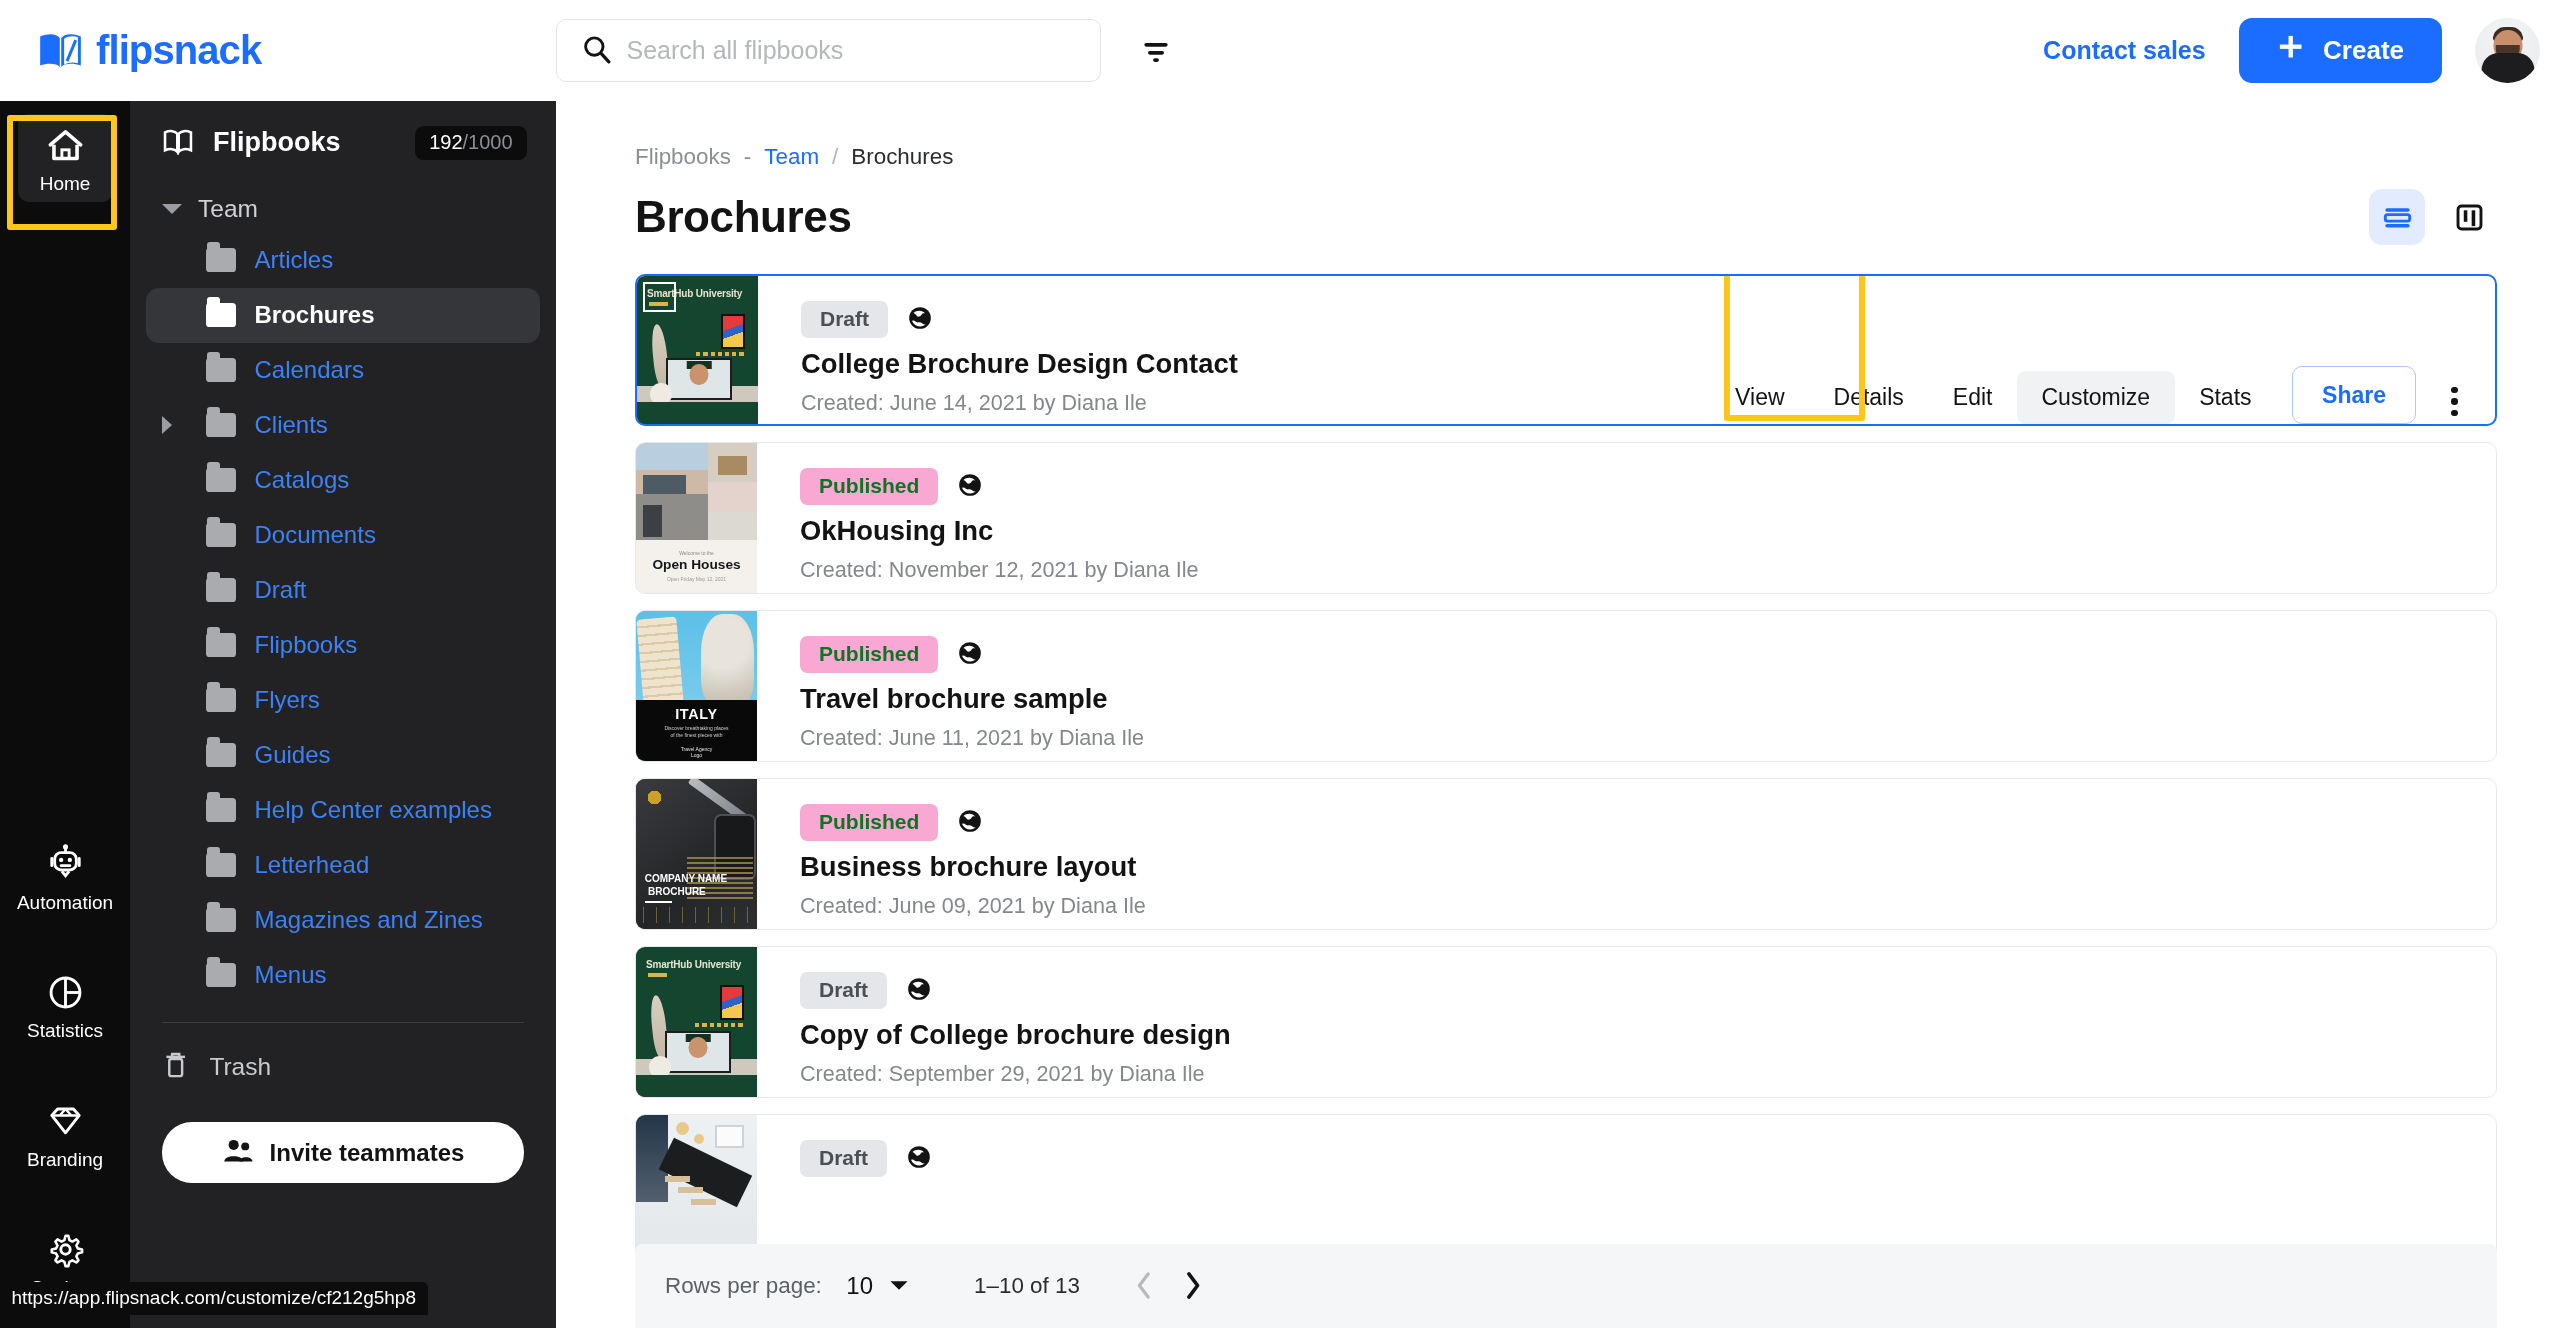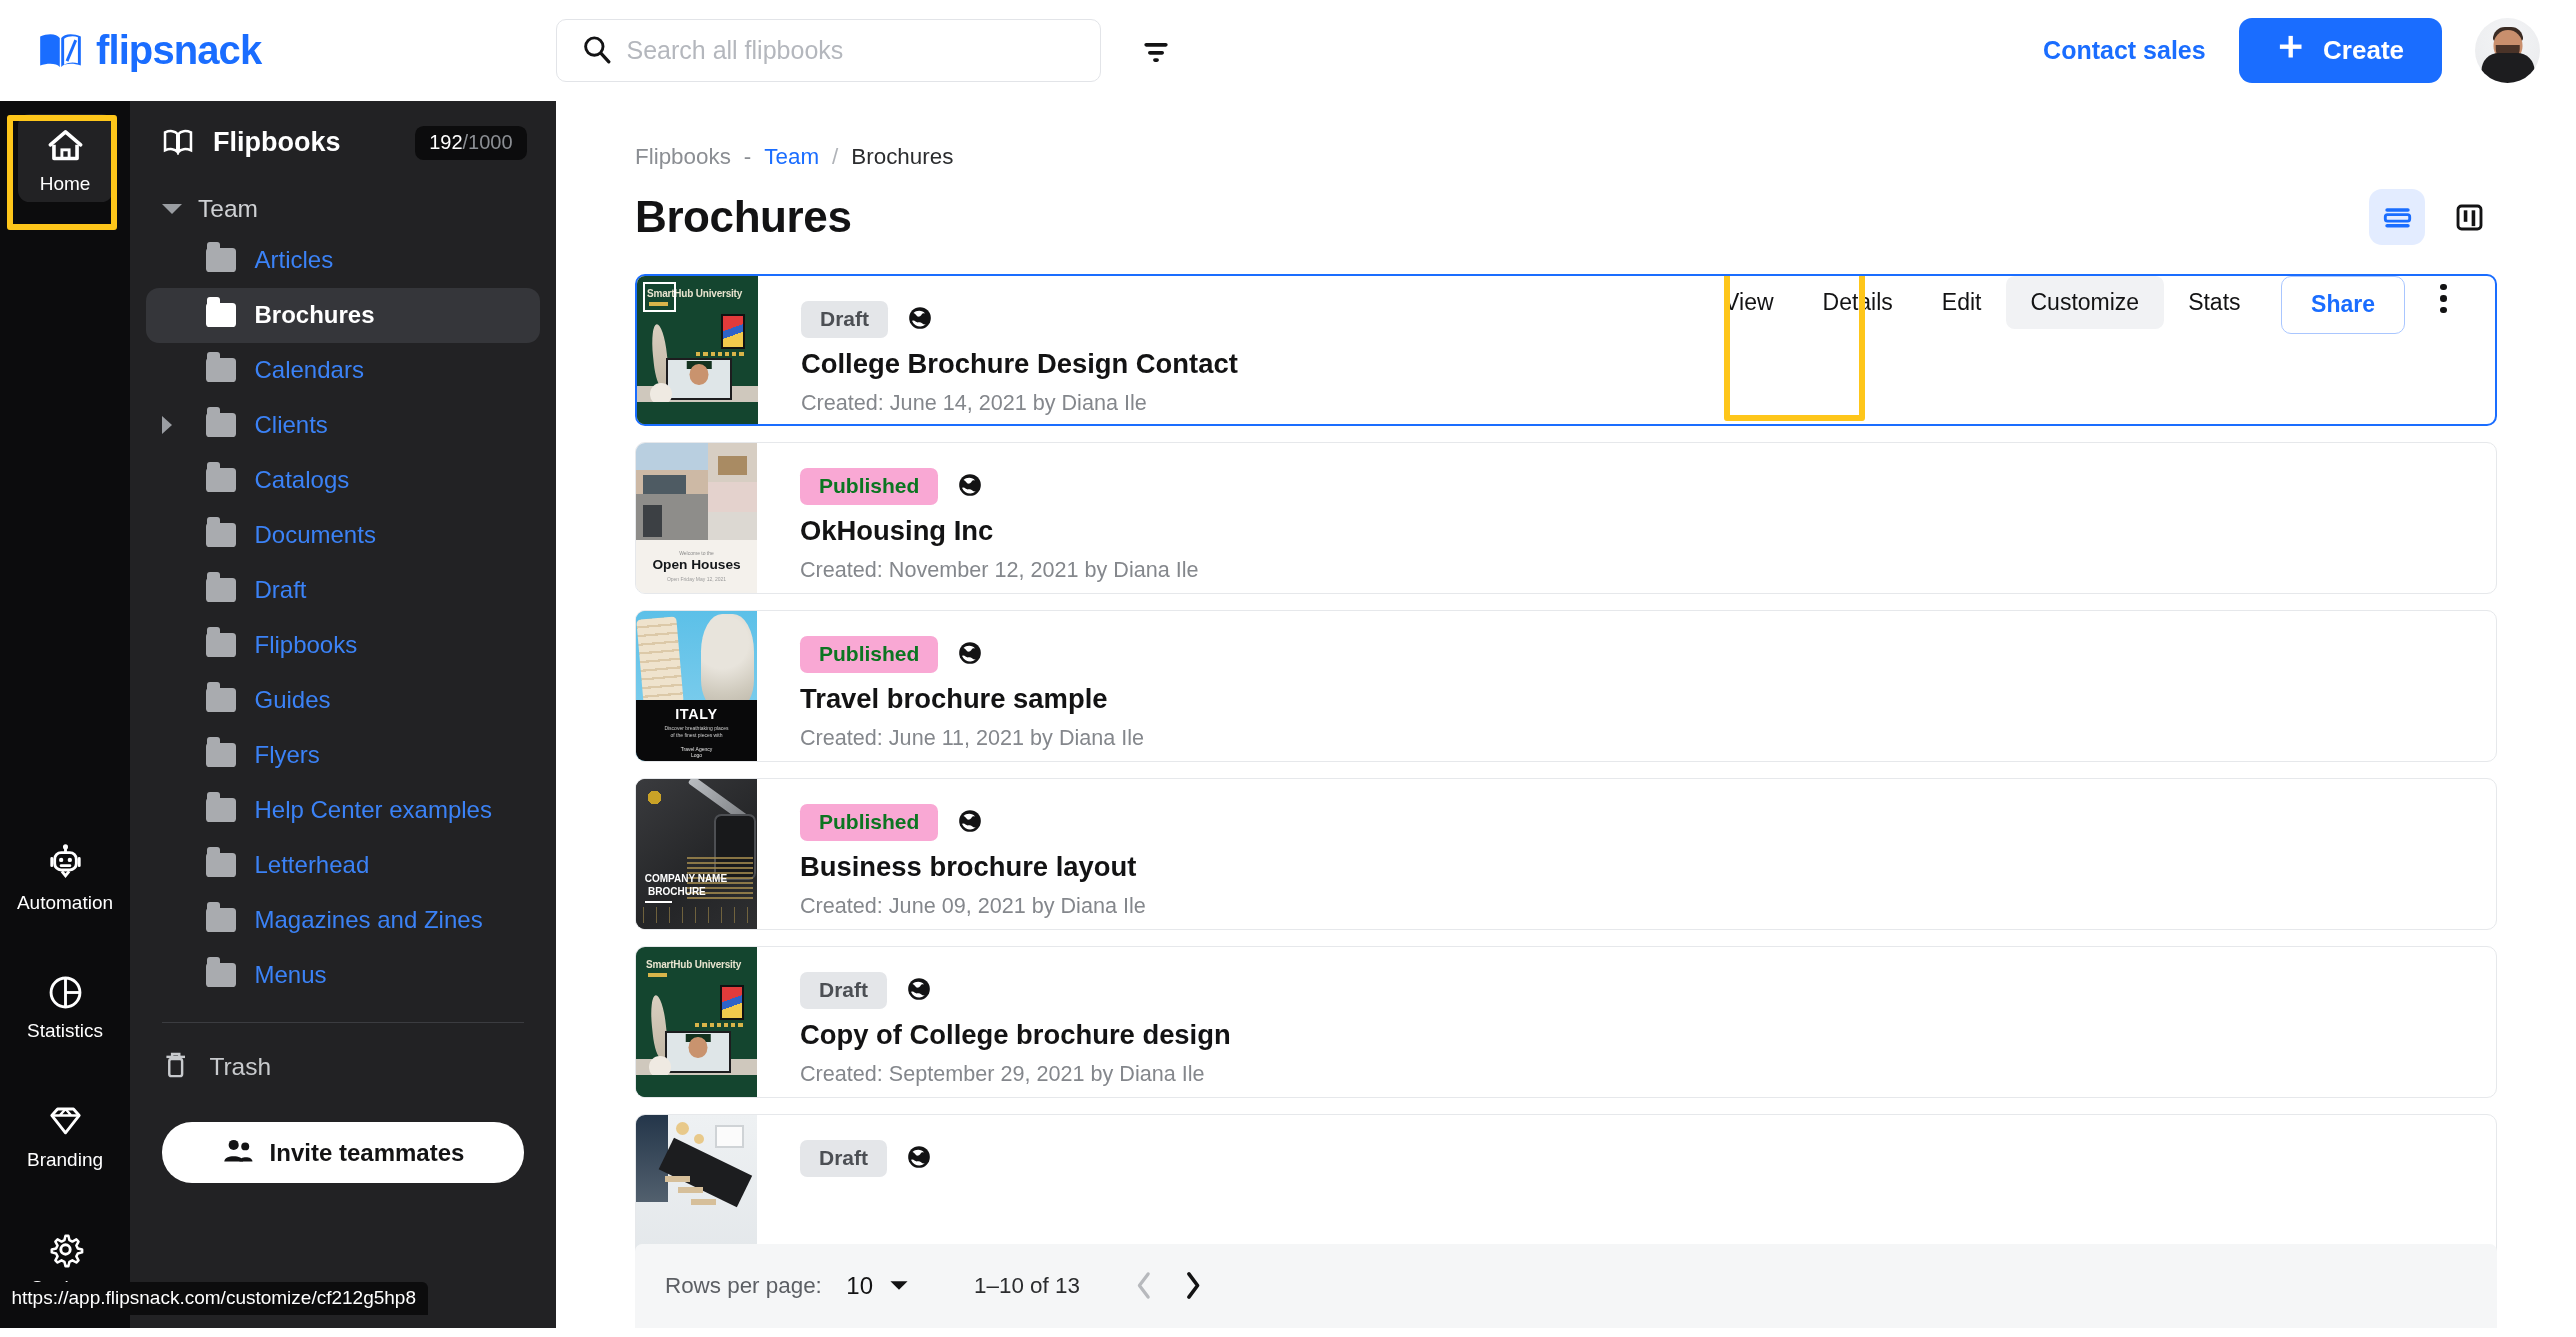--- a/index.html
+++ b/index.html
@@ -124,21 +124,21 @@
   .row.active { border: 2.9px solid #1a6dff; }
   .thumb { width: 121px; flex: 0 0 121px; overflow: hidden; position: relative; background: #eceef1; }
   .row-info { flex: 1 1 auto; padding: 24.5px 0 0 43px; display: flex; flex-direction: column; gap: 10px; }
   .badge-line { display: flex; align-items: center; gap: 19px; }
   .badge { border-radius: 7.2px; padding: 6.5px 19px; font-size: 21px; font-weight: 700; }
   .badge.draft { background: #e4e6e9; color: #4c4f54; }
   .badge.published { background: #f9a8d4; color: #0b7521; }
   .doc-title { font-size: 27.4px; font-weight: 700; color: #131314; }
   .doc-meta { font-size: 21.6px; color: #84878c; }
 
-  .actions { display: flex; align-items: flex-start; gap: 0; padding-right: 29px; }
+  .actions { display: flex; align-items: flex-end; gap: 0; padding-right: 18px; }
   .act { font-size: 23px; color: #131314; padding: 13px 24.5px; border-radius: 8.7px; white-space: nowrap; }
   .act.hovered { background: #f1f2f4; }
   .share-btn {
     border: 1.4px solid #a9c6ff; color: #1a6dff; background: #fff; border-radius: 10px;
     font-size: 23px; font-weight: 700; padding: 14.4px 29px; margin-left: 16px;
     font-family: "Liberation Sans", sans-serif; white-space: nowrap;
   }
   .kebab { width: 45px; height: 45px; margin-left: 16px; display: flex; flex-direction: column; align-items: center; justify-content: center; gap: 5px; }
   .kebab b { width: 6.5px; height: 6.5px; background: #131314; border-radius: 50%; display: block; }
   .customize-hl { position: absolute; border: 6.5px solid #fec61a; border-radius: 2.9px; pointer-events: none; }
@@ -408,28 +408,28 @@
           <span class="folder">
               <i></i>
             </span>
           <span>Flipbooks</span>
         </div>
         <div class="sb-item">
           <span class="arrow-slot"></span>
           <span class="folder">
               <i></i>
             </span>
+          <span>Flyers</span>
+        </div>
+        <div class="sb-item">
+          <span class="arrow-slot"></span>
+          <span class="folder">
+              <i></i>
+            </span>
           <span>Guides</span>
-        </div>
-        <div class="sb-item">
-          <span class="arrow-slot"></span>
-          <span class="folder">
-              <i></i>
-            </span>
-          <span>Flyers</span>
         </div>
         <div class="sb-item">
           <span class="arrow-slot"></span>
           <span class="folder">
               <i></i>
             </span>
           <span>Help Center examples</span>
         </div>
         <div class="sb-item">
           <span class="arrow-slot"></span>

